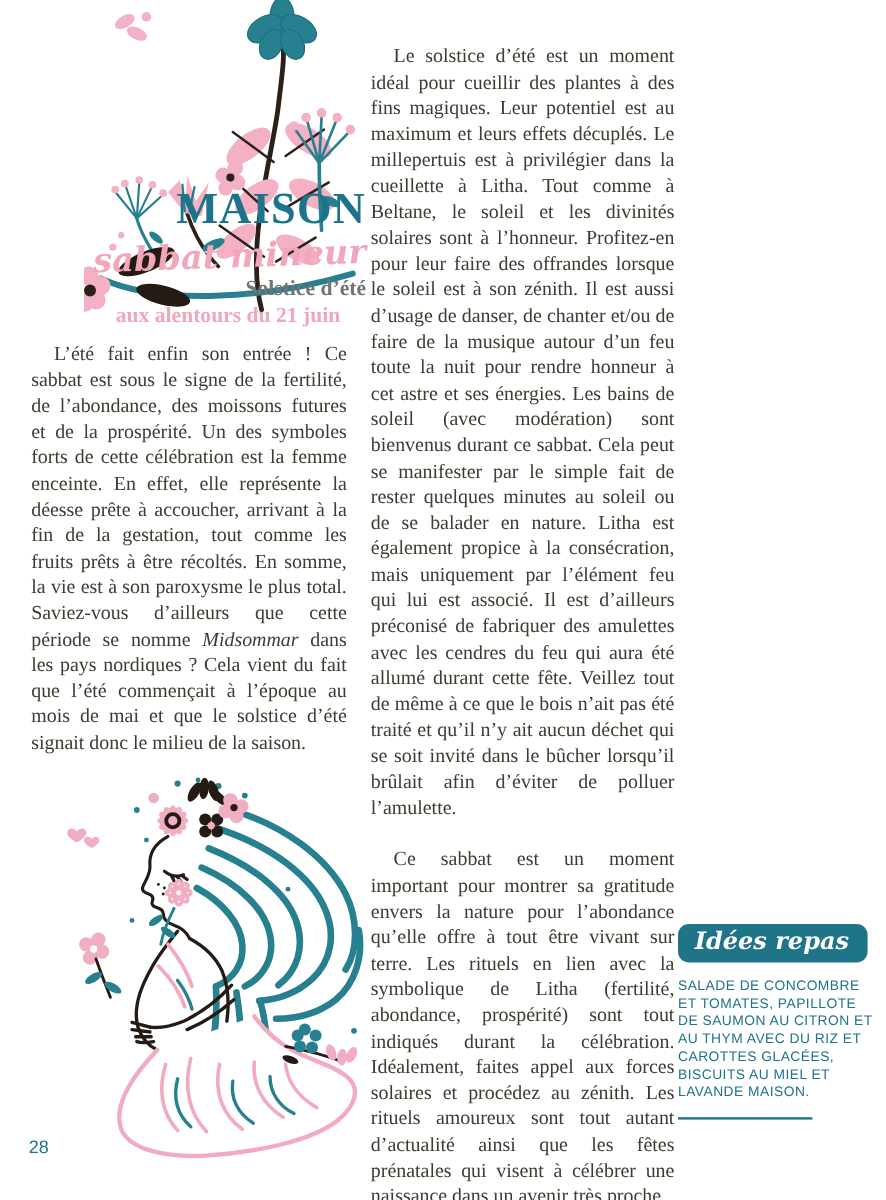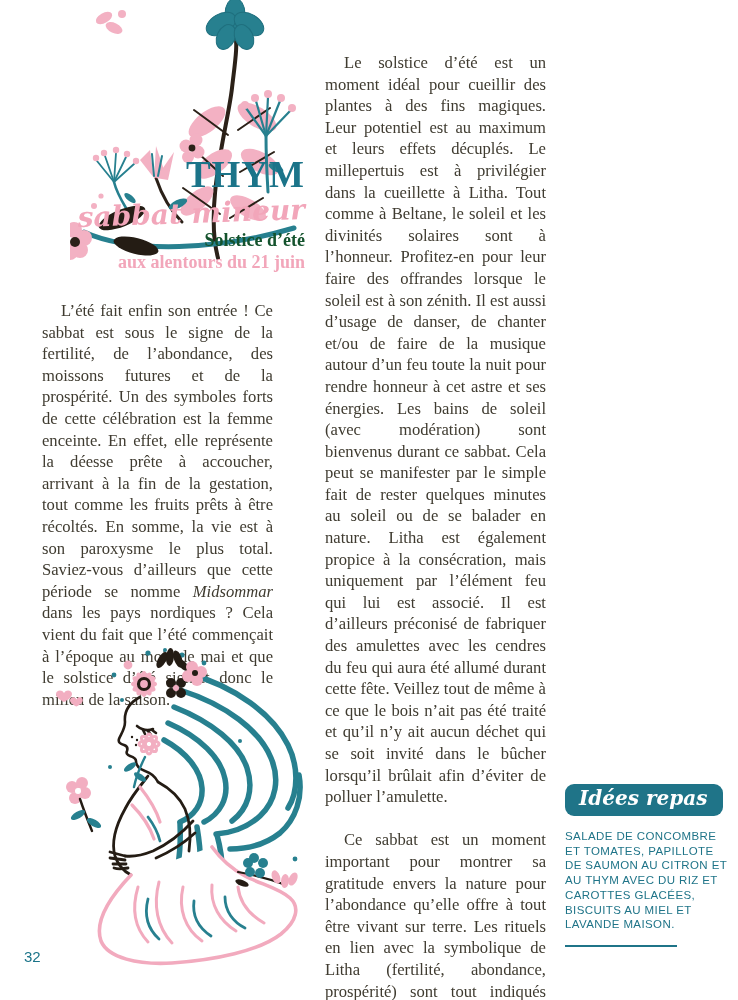--- a/index.html
+++ b/index.html
@@ -5,42 +5,42 @@
   html,body{margin:0;padding:0;background:#fff;}
   .page{
     position:relative;width:738px;height:1000px;background:#ffffff;
     font-family:"Liberation Serif", serif;color:#3f3b30;overflow:hidden;
   }
   
   .col{
     position:absolute;text-align:justify;font-size:16.6px;line-height:21.6px;
     color:#3f3b30;hyphens:auto;-webkit-hyphens:auto;
   }
-  .col p{margin:16px;text-indent:19px;}
+  .col p{margin:0;text-indent:19px;}
   .col p + p{margin-top:21.6px;}
   #left-col{left:26px;top:284px;width:263px;}
   #right-col{left:309px;top:36px;width:253px;}
   
   .header{position:absolute;left:75px;top:156px;width:230px;text-align:right;}
   .title{
     margin:0;font-family:"Liberation Serif",serif;font-weight:bold;
     font-size:37px;line-height:1;letter-spacing:1px;color:#1b7489;
   }
   .tagline{
     margin:1px 0 0 0;font-family:"DejaVu Serif",serif;font-style:italic;font-weight:bold;
     font-size:28px;line-height:1.15;color:#f2a6ba;transform:rotate(-2deg);transform-origin:right center;
   }
-  .date1{margin:4px 0 0 0;font-weight:bold;font-size:18px;line-height:1.15;color:#14532d;font-family:Liberation Serif, serif;}
-  .date2{margin:1px 0 0 0;font-weight:bold;font-size:18px;line-height:1.15;color:#f2a6ba;}
+  .date1{margin:4px 0 0 0;font-weight:bold;font-size:18px;line-height:1.15;color:#737373;font-family:Liberation Serif, serif;}
+  .date2{margin:1px 0 0 0;font-weight:bold;font-size:18px;line-height:1.15;color:#f2a6ba;text-align:center;}
   
   .sidebar{position:absolute;left:565px;top:770px;width:172px;}
   .badge{
     display:inline-block;background:#1f7488;color:#ffffff;border-radius:9px;
     padding:3px 16px 7px 14px;font-family:"DejaVu Serif",serif;font-style:italic;
-    font-weight:bold;font-size:20px;line-height:1.1;margin-top:14px;
+    font-weight:bold;font-size:20px;line-height:1.1;
   }
   .menu{
     margin-top:13px;font-family:"Liberation Sans",sans-serif;font-weight:normal;
     font-size:11.5px;line-height:14.7px;letter-spacing:0.4px;color:#1f7488;width:168px;
   }
   .rule{width:112px;height:2.5px;background:#1f7488;margin-top:13px;}
   
   .pagenum{
     position:absolute;left:24px;top:948px;font-family:"Liberation Sans",sans-serif;
     font-size:15px;color:#1b7489;
@@ -163,21 +163,21 @@
     </g>
 
     <g fill="#f3b1c3">
       <ellipse cx="34" cy="18" rx="9" ry="5" transform="rotate(-30 34 18)"></ellipse>
       <ellipse cx="44" cy="28" rx="9" ry="5" transform="rotate(25 44 28)"></ellipse>
       <circle cx="52" cy="14" r="4"></circle>
     </g>
   </svg>
 
   <div class="header">
-    <h1 class="title">THYM</h1>
+    <h1 class="title">MAISON</h1>
     <div class="tagline">sabbat mineur</div>
     <div class="date1">Solstice d’été</div>
     <div class="date2">aux alentours du 21 juin</div>
   </div>
 
   <div id="left-col" class="col" lang="fr">
     <p><span>L’été fait enfin son entrée ! Ce sabbat est sous le signe de la fertilité, de l’abondance, des moissons futures et de la prospérité. Un des symboles forts de cette célébration est la femme enceinte. En effet, elle représente la déesse prête à accoucher, arrivant à la fin de la gestation, tout comme les fruits prêts à être récoltés. En somme, la vie est à son paroxysme le plus total. Saviez-vous d’ailleurs que cette période se nomme </span><i>Midsommar</i><span> dans les pays nordiques ? Cela vient du fait que l’été commençait à l’époque au mois de mai et que le solstice d’été signait donc le milieu de la saison.</span></p>
   </div>
 
   <div id="right-col" class="col" lang="fr">
@@ -339,15 +339,15 @@
       <g fill="#f2aec1">
         <ellipse cx="224" cy="232" rx="4" ry="7" transform="rotate(-20 224 232)"></ellipse>
         <ellipse cx="233" cy="236" rx="4" ry="7" transform="rotate(5 233 236)"></ellipse>
         <ellipse cx="241" cy="234" rx="4" ry="7" transform="rotate(25 241 234)"></ellipse>
       </g>
       <ellipse cx="190" cy="238" rx="7" ry="3" transform="rotate(20 190 238)" fill="#241c14"></ellipse>
       <circle cx="243" cy="214" r="2.4" fill="#27808f"></circle>
     </g>
   </svg>
 
-  <div class="pagenum">32</div>
+  <div class="pagenum">28</div>
 
 </div>
 
 </body></html>

